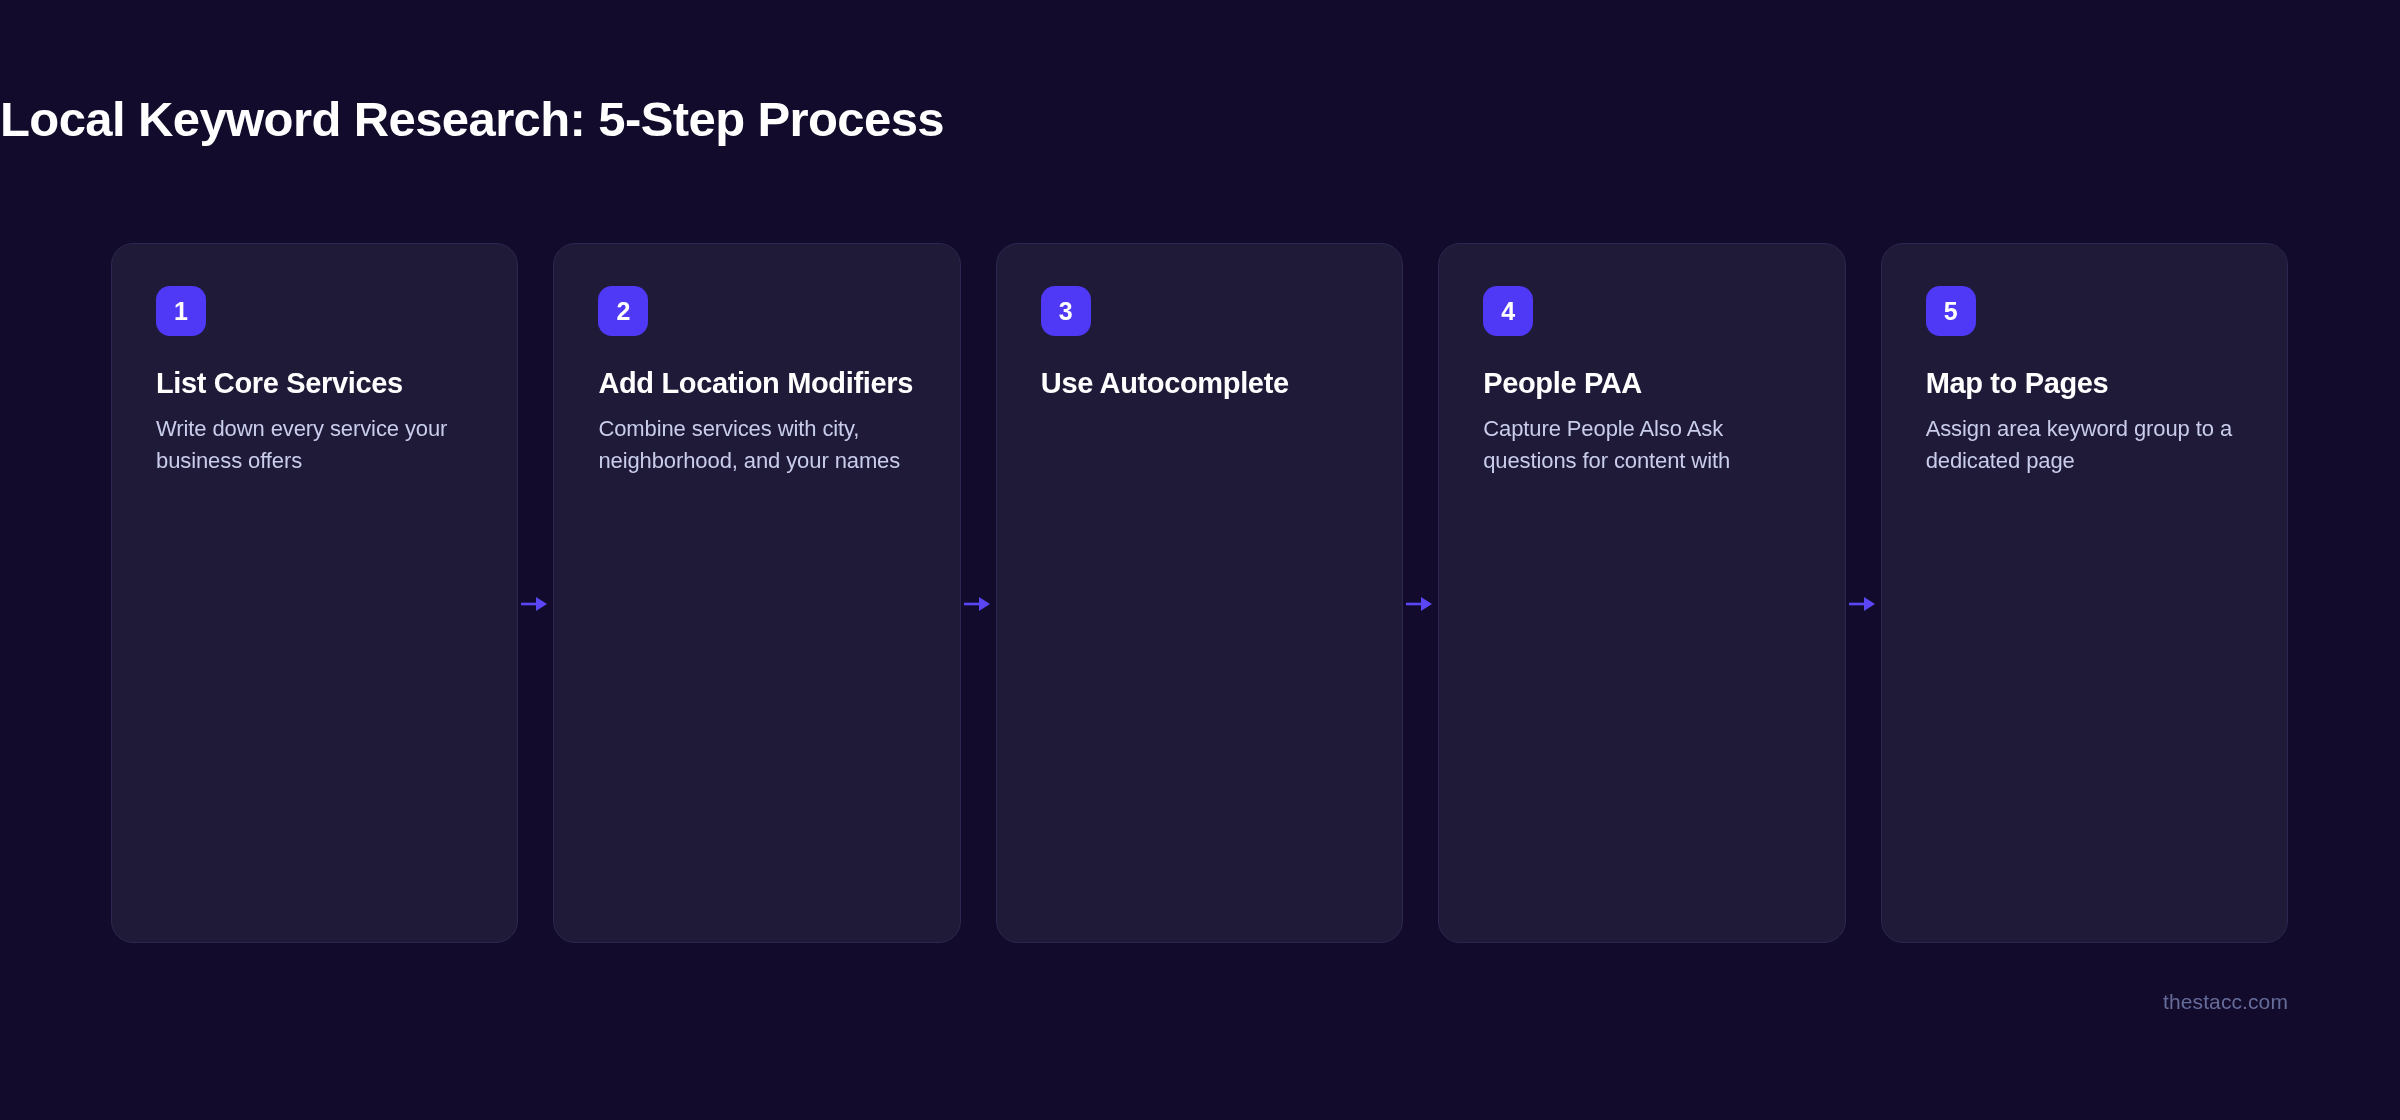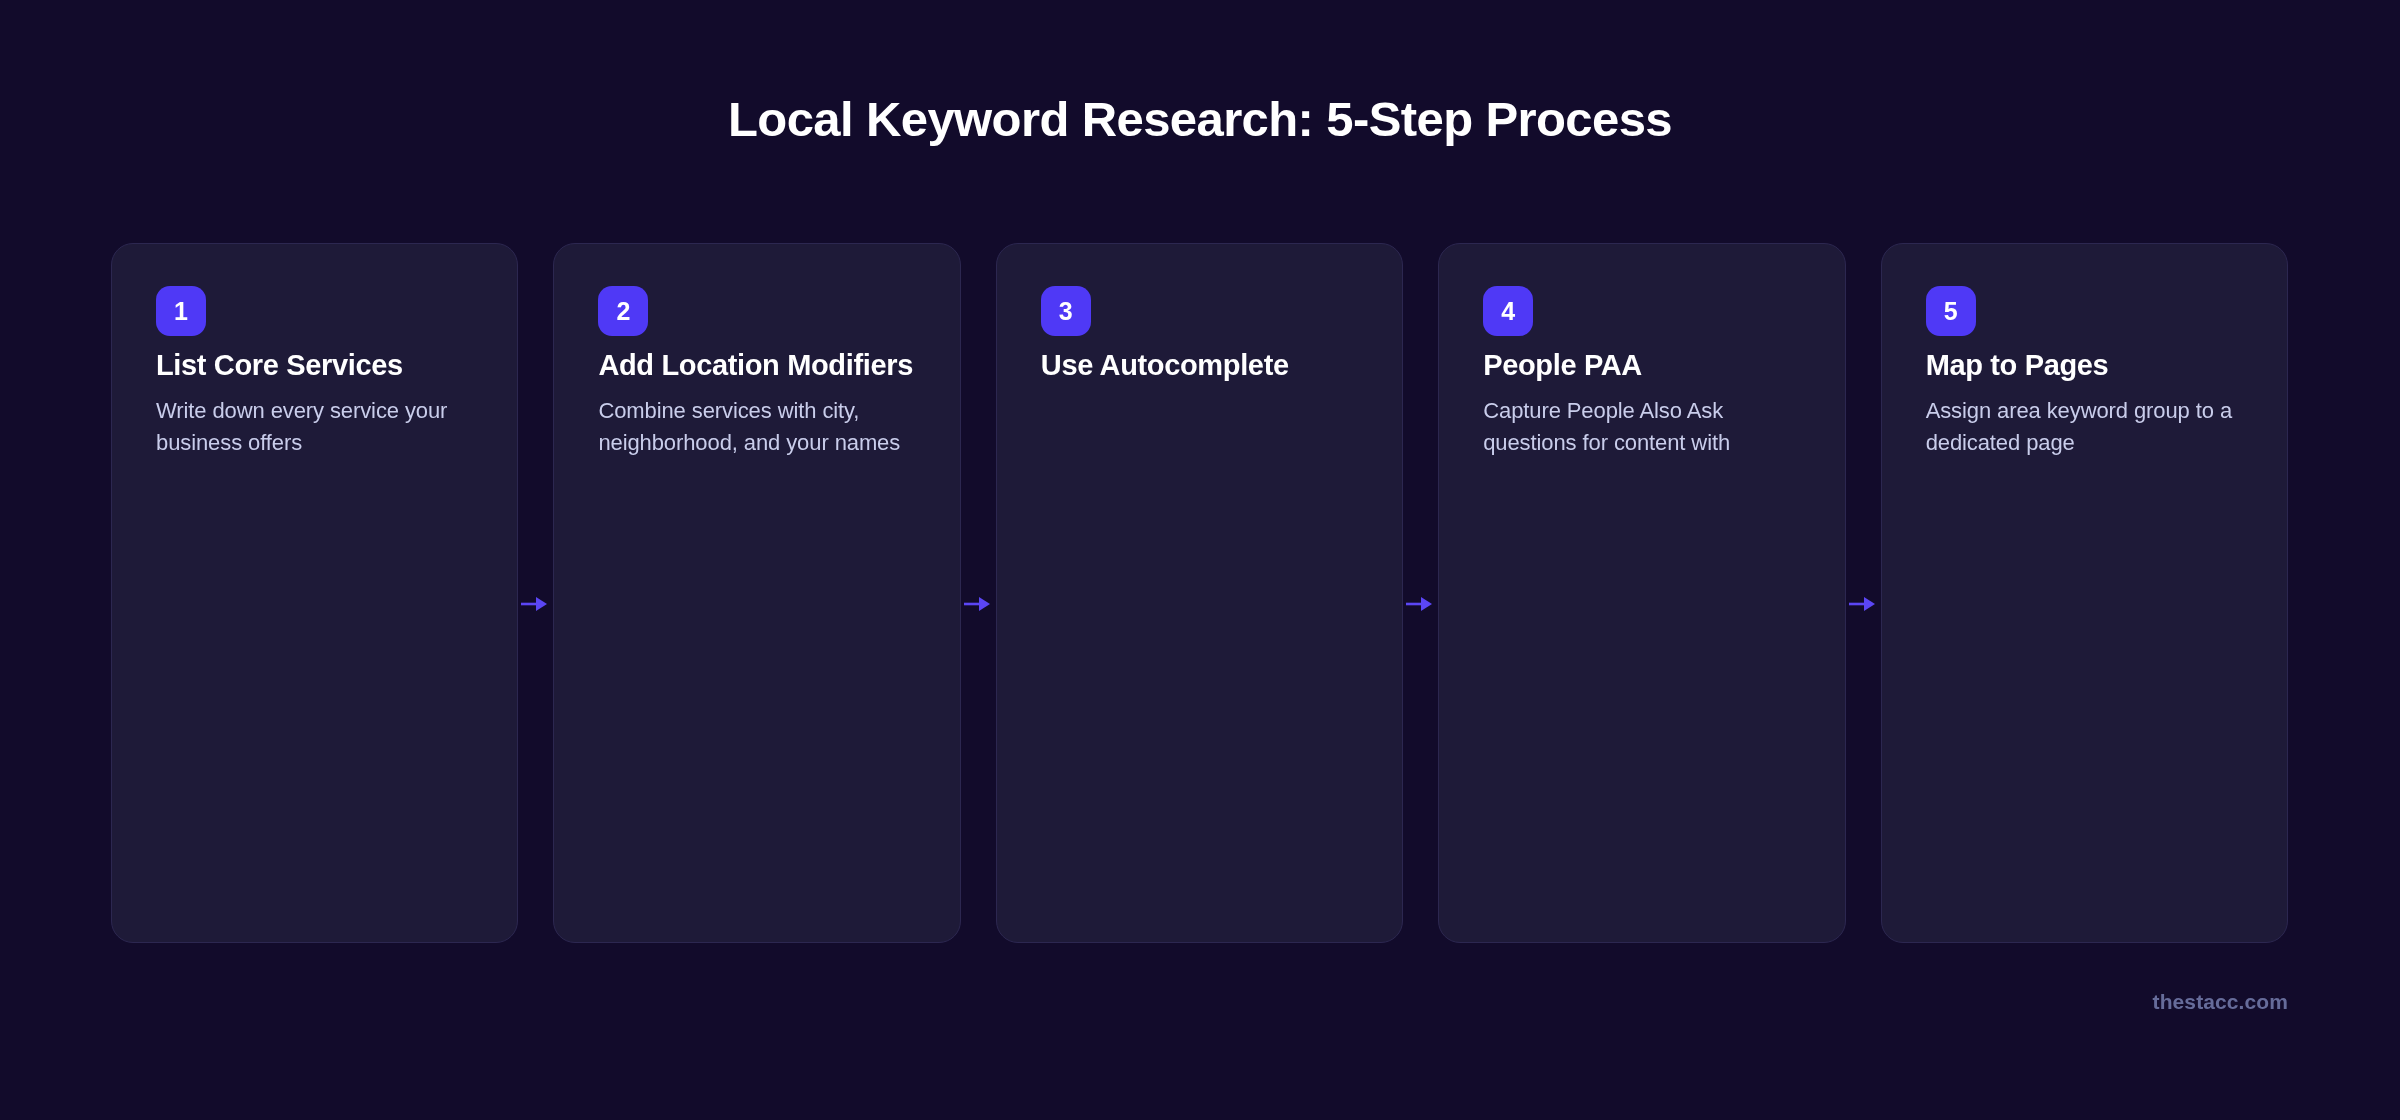--- a/index.html
+++ b/index.html
@@ -17,21 +17,21 @@
     -webkit-font-smoothing:antialiased;
     position:relative;
   }
 
   
   .page-title {
     position:absolute;
     top:92px;
     left:0;
     width:100%;
-    text-align:center;
+    text-align:left;
     color:#FFFFFF;
     font-size:49px;
     font-weight:800;
     letter-spacing:-0.6px;
     line-height:1.12;
     white-space:nowrap;
   }
 
   
   .steps-strip {
@@ -63,21 +63,21 @@
     display:flex;
     align-items:center;
     justify-content:center;
     color:#FFFFFF;
     font-size:25px;
     font-weight:700;
     line-height:1;
   }
 
   .step-title {
-    margin-top:12px;
+    margin-top:30px;
     color:#FFFFFF;
     font-size:29px;
     font-weight:700;
     line-height:1.22;
     letter-spacing:-0.35px;
   }
 
   .step-desc {
     margin-top:12px;
     color:#C9CDEB;
@@ -100,21 +100,21 @@
   .step-arrow svg { display:block; width:100%; height:100%; }
   .step-card:last-child .step-arrow { display:none; }
 
   
   .watermark {
     position:absolute;
     top:990px;
     right:112px;
     color:#666C9A;
     font-size:21px;
-    font-weight:700;
+    font-weight:400;
     letter-spacing:0.1px;
   }
 </style>
 </head>
 <body>
 
 <h1 class="page-title">Local Keyword Research: 5-Step Process</h1>
 
 <div class="steps-strip">
 

